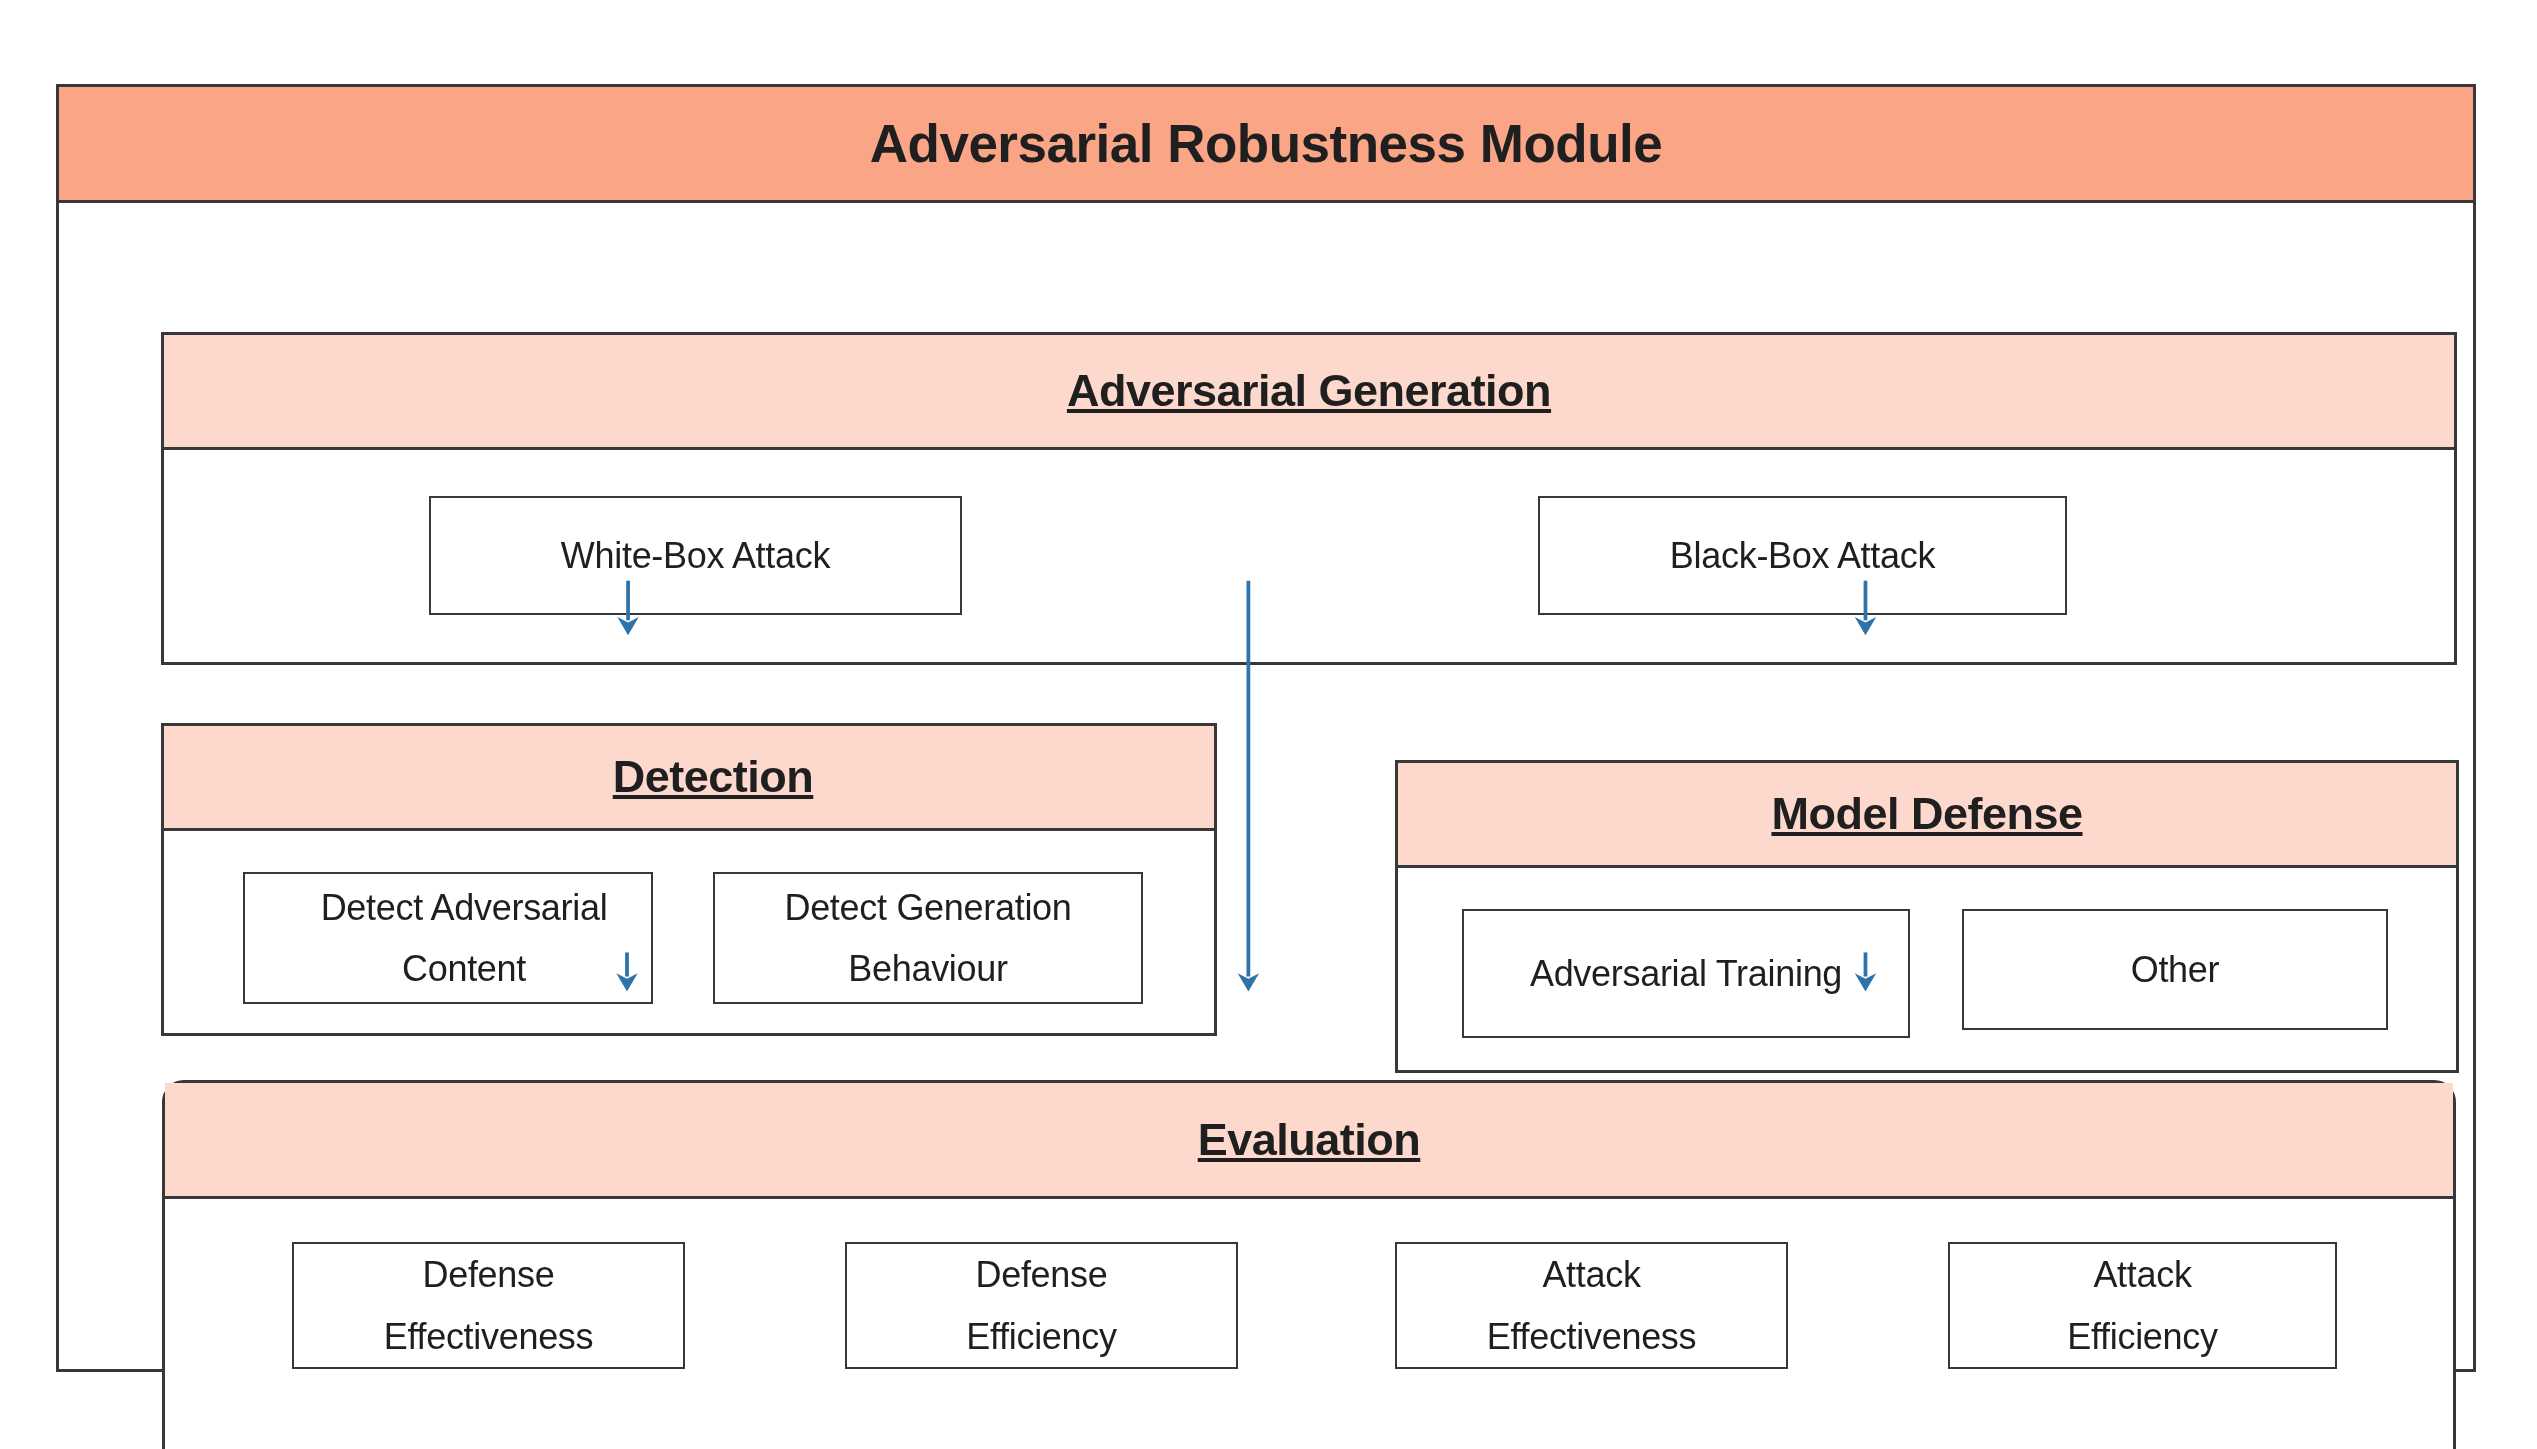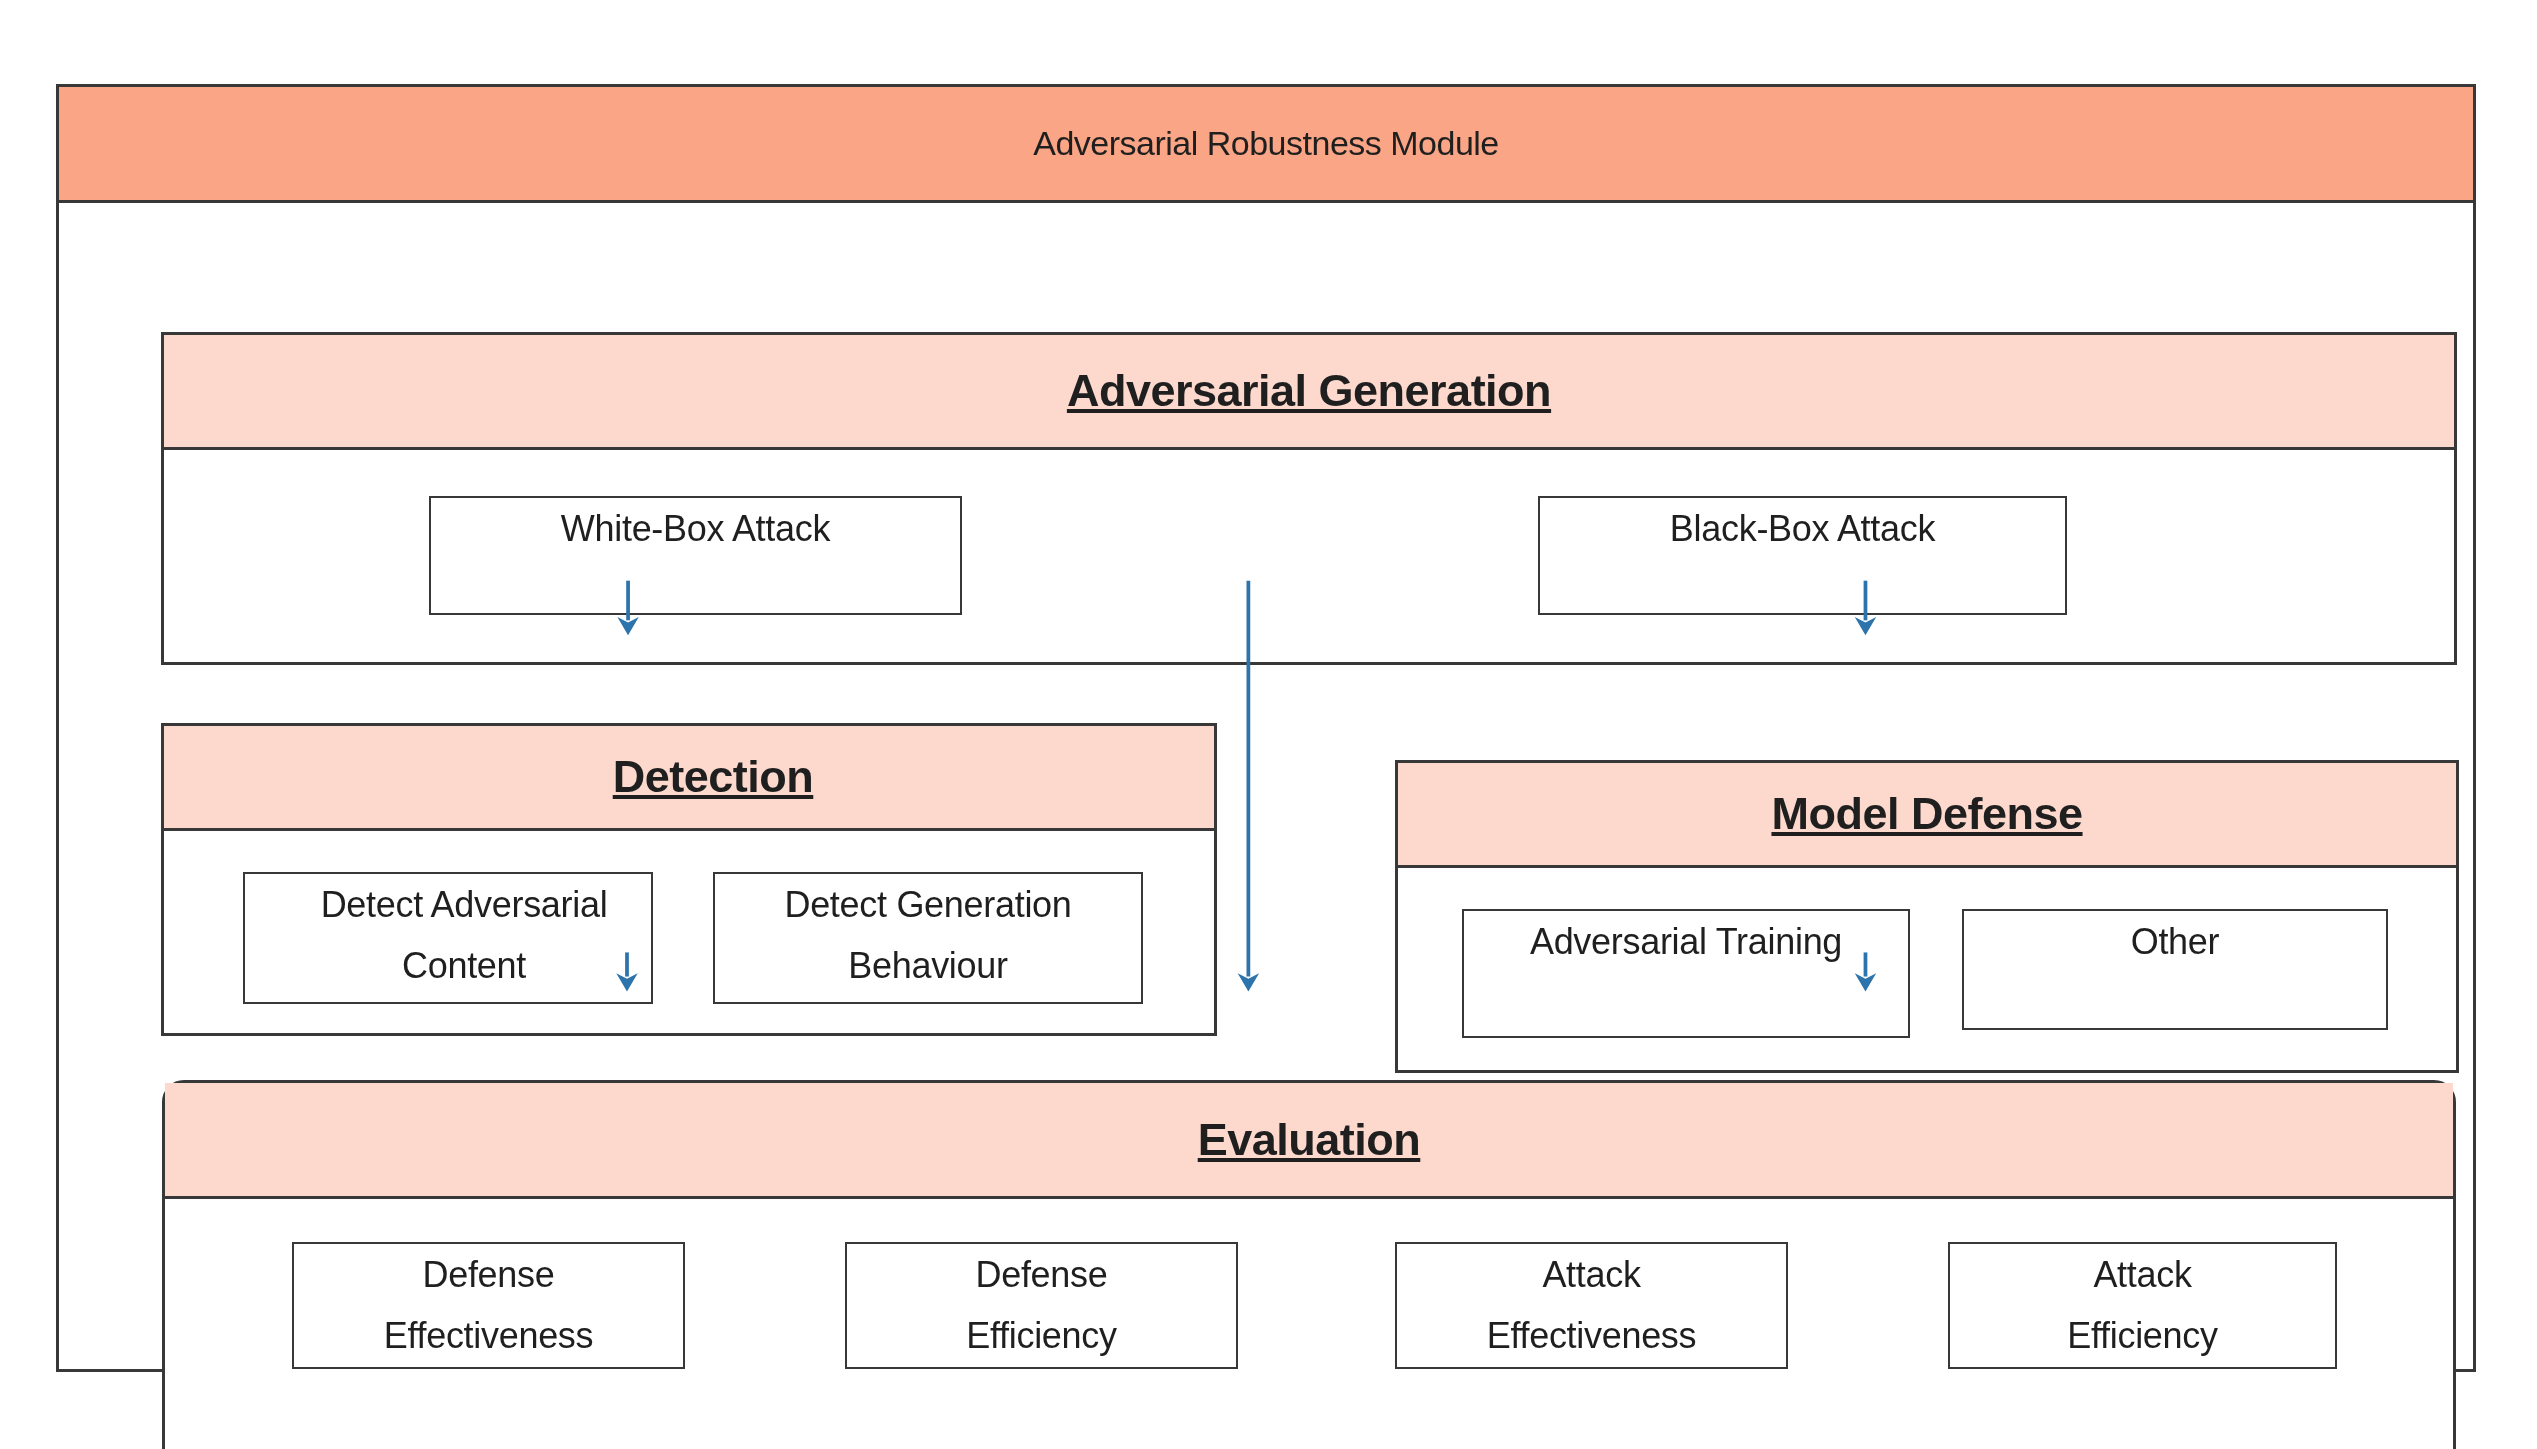--- a/index.html
+++ b/index.html
@@ -27,21 +27,21 @@
     background: #fff;
   }
   .titlebar {
     position: relative;
     width: 100%; height: 116px;
     background: var(--title_fill);
     border-bottom: 3.2px solid var(--border);
     display: flex; align-items: center; justify-content: center;
   }
   .title-label {
-    font-size: 34px; font-weight: normal; letter-spacing: -0.5px;
+    font-size: 53px; font-weight: bold; letter-spacing: -0.5px;
   }
 
   .section {
     position: absolute;
     border: 3.2px solid var(--border);
     background: #fff;
     text-decoration: underline;
   }
   .section-header {
     width: 100%;
@@ -49,21 +49,21 @@
     border-bottom: 3.2px solid var(--border);
     display: flex; align-items: center; justify-content: center;
   }
   .section-header-label {
     font-size: 45px; font-weight: bold; letter-spacing: -0.5px;
   }
   .node {
     position: absolute;
     border: 2.7px solid var(--border);
     background: #fff;
-    display: flex; align-items: flex-start; justify-content: center;
+    display: flex; align-items: center; justify-content: center;
     text-align: center;
   }
   .box-label {
     font-size: 36px; line-height: 1.7; letter-spacing: -0.3px;
     white-space: pre-line;
   }
 
   #sec-generation   { left: 102px;  top: 245px;  width: 2296px; height: 333px; }
   #sec-generation .section-header { height: 115px; }
   #sec-detection    { left: 102px;  top: 636px; width: 1056px; height: 313px; }

